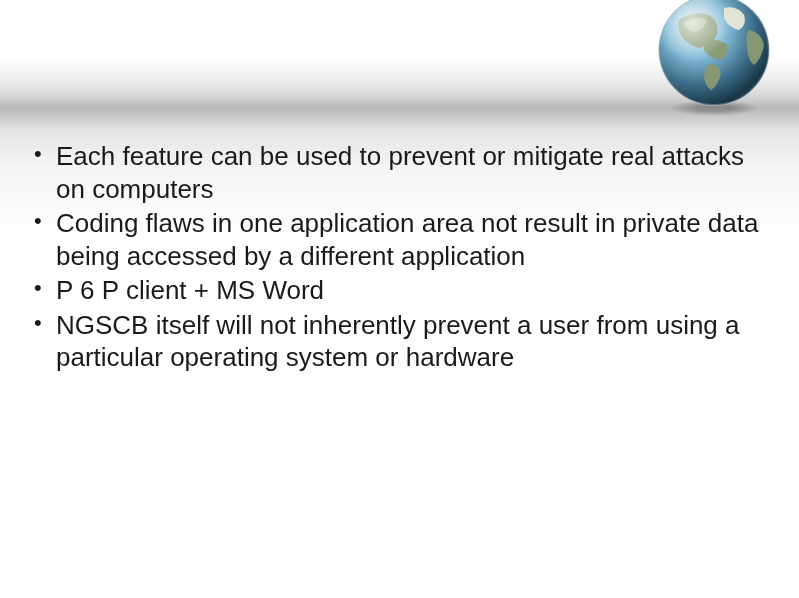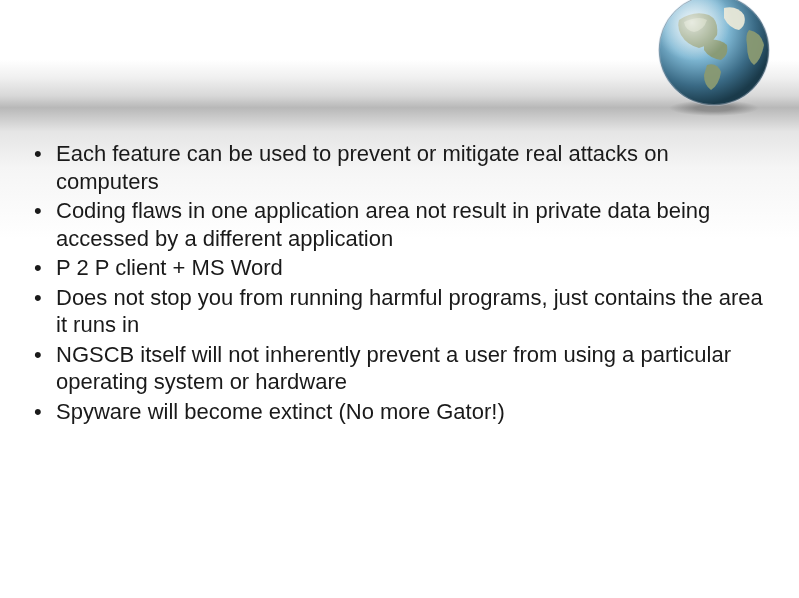--- a/index.html
+++ b/index.html
@@ -40,21 +40,21 @@
     top: 140px;
     left: 22px;
     right: 30px;
   }
   .bullet-list {
     list-style: none;
   }
   .bullet-item {
     position: relative;
     padding-left: 34px;
-    font-size: 22px;
+    font-size: 26px;
     line-height: 1.25;
     color: #1a1a1a;
     margin-bottom: 2px;
   }
   .bullet-item::before {
     content: "•";
     position: absolute;
     left: 12px;
     top: 0;
     font-size: 22px;
@@ -109,20 +109,18 @@
       <circle cx="65" cy="60" r="55" fill="url(#shine)"></circle>
 
       <circle cx="65" cy="60" r="55" fill="none" stroke="rgba(0,0,0,0.2)" stroke-width="1"></circle>
     </svg>
   </div>
 
   <div class="content">
     <ul class="bullet-list">
       <li class="bullet-item">Each feature can be used to prevent or mitigate real attacks on computers</li>
       <li class="bullet-item">Coding flaws in one application area not result in private data being accessed by a different application</li>
-      <li class="bullet-item">P 2 P client + MS Word</li>
-      <li class="bullet-item">Does not stop you from running harmful programs, just contains the area it runs in</li>
+      <li class="bullet-item">P 6 P client + MS Word</li>
       <li class="bullet-item">NGSCB itself will not inherently prevent a user from using a particular operating system or hardware</li>
-      <li class="bullet-item">Spyware will become extinct (No more Gator!)</li>
     </ul>
   </div>
 
 </div>
 
 </body></html>

